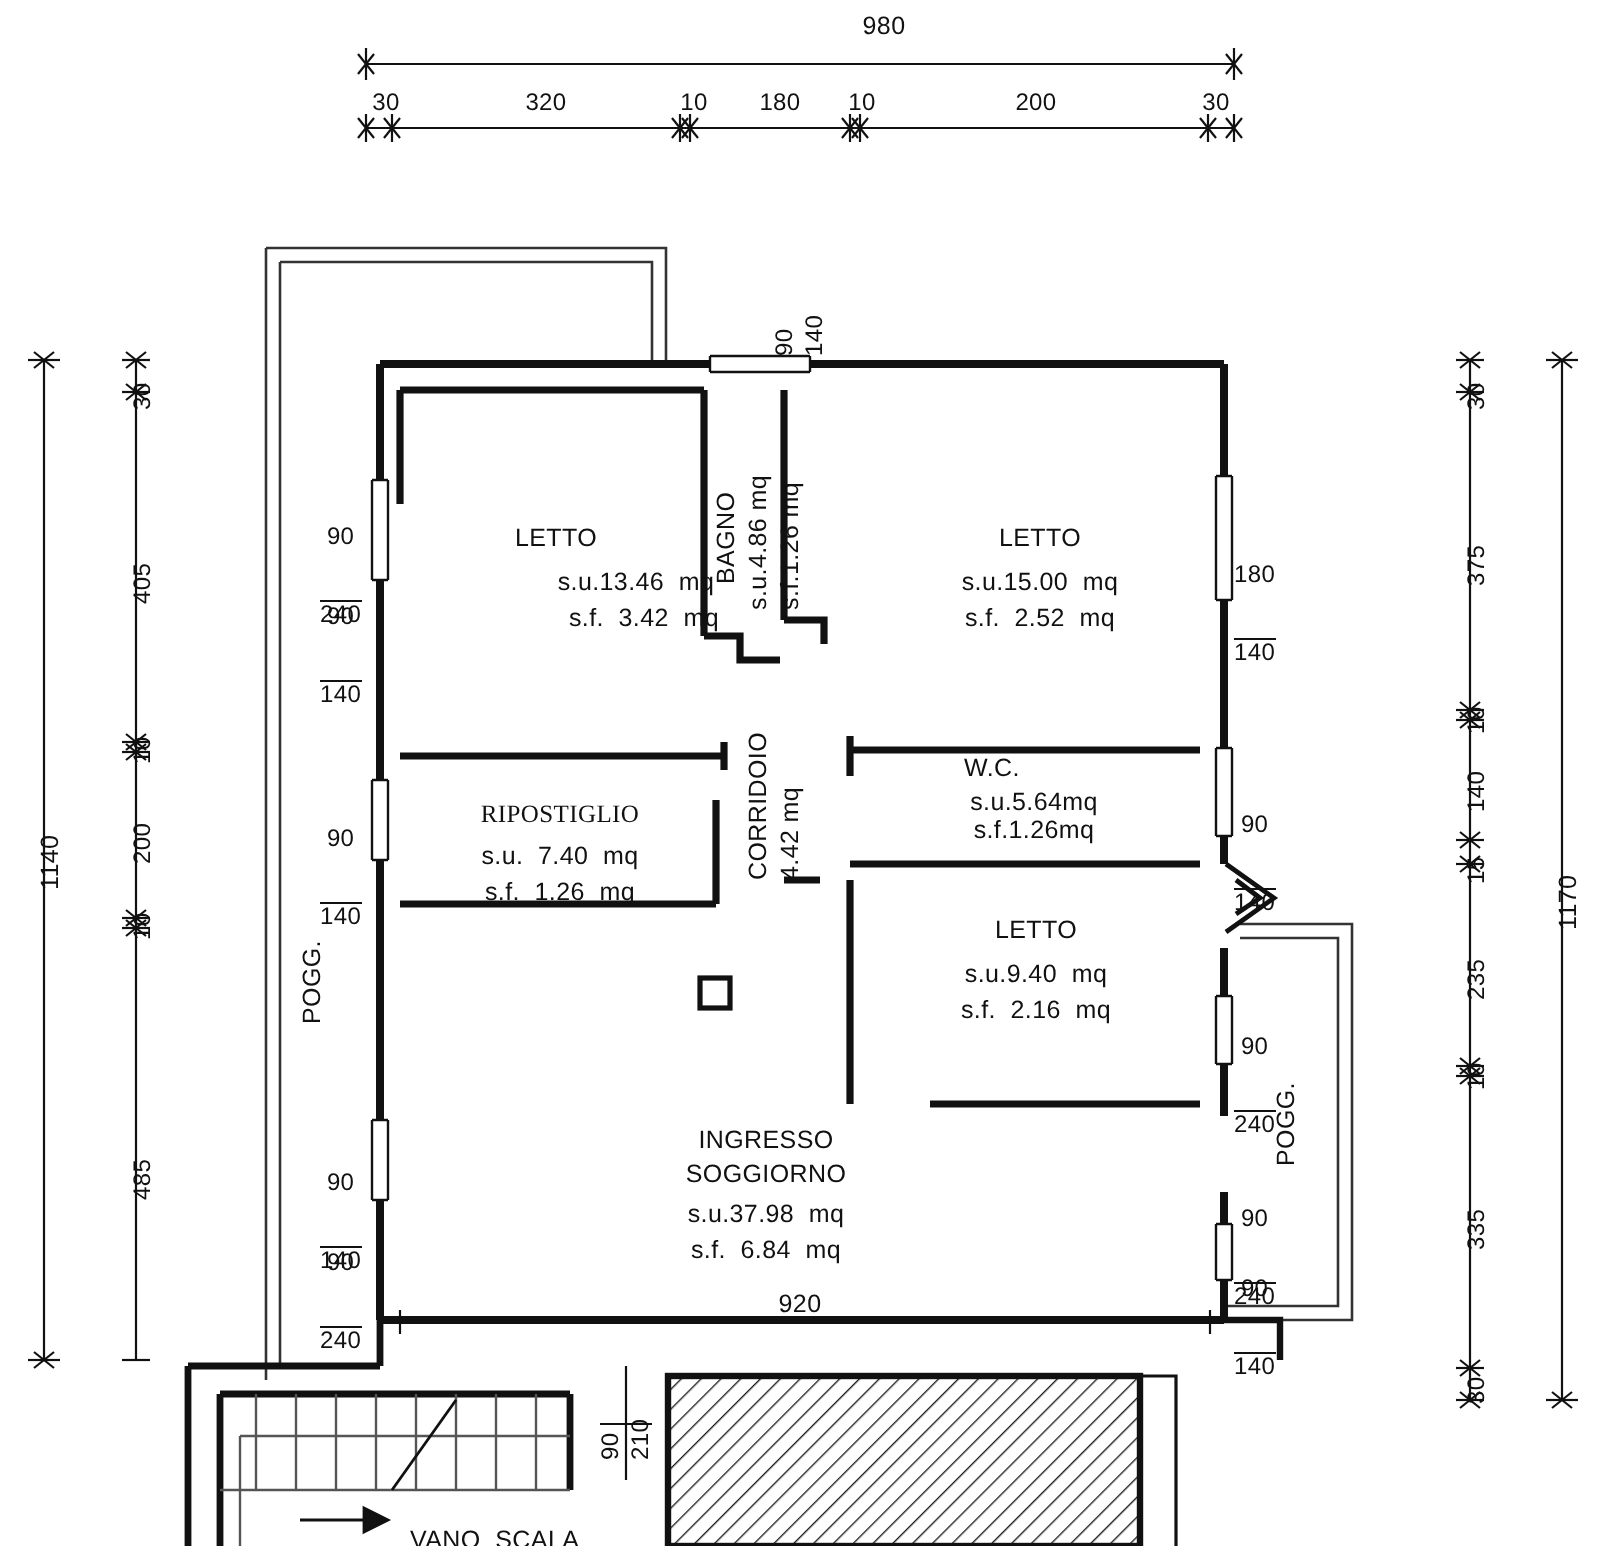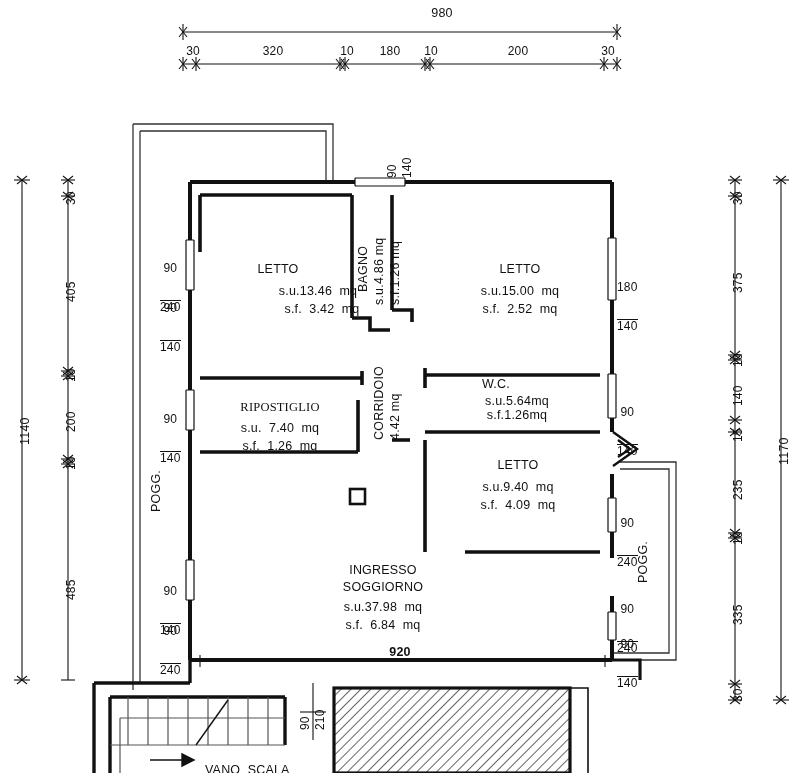--- a/index.html
+++ b/index.html
@@ -370,21 +370,21 @@
   <span class="block">90</span>
   <span class="block" style="border-top:1px solid #111;">140</span>
 </div>
 
 <div class="lbl dim-small vert" style="left:385px;top:178px;">90</div>
 <div class="lbl dim-small vert" style="left:400px;top:178px;">140</div>
 
 <div class="lbl dim-small vert" style="left:298px;top:730px;">90</div>
 <div class="lbl dim-small vert" style="left:313px;top:730px;">210</div>
 
-<div class="lbl dim ctr" style="left:400px;top:645px;font-weight:bold;">920</div>
+<div class="lbl dim ctr" style="left:400px;top:645px;">920</div>
 
 <div class="lbl room-name ctr" style="left:278px;top:262px;">LETTO</div>
 <div class="lbl room-area ctr" style="left:278px;top:284px;margin-left:40px;">s.u.13.46  mq</div>
 <div class="lbl room-area ctr" style="left:278px;top:302px;margin-left:44px;">s.f.  3.42  mq</div>
 
 <div class="lbl room-name vert" style="left:356px;top:292px;">BAGNO</div>
 <div class="lbl room-area vert" style="left:372px;top:305px;">s.u.4.86 mq</div>
 <div class="lbl room-area vert" style="left:388px;top:305px;">s.f.1.26 mq</div>
 
 <div class="lbl room-name ctr" style="left:520px;top:262px;">LETTO</div>
@@ -397,21 +397,21 @@
 
 <div class="lbl room-name vert" style="left:372px;top:440px;">CORRIDOIO</div>
 <div class="lbl room-area vert" style="left:388px;top:440px;">4.42 mq</div>
 
 <div class="lbl room-name ctr" style="left:496px;top:377px;">W.C.</div>
 <div class="lbl room-area ctr" style="left:517px;top:394px;">s.u.5.64mq</div>
 <div class="lbl room-area ctr" style="left:517px;top:408px;">s.f.1.26mq</div>
 
 <div class="lbl room-name ctr" style="left:518px;top:458px;">LETTO</div>
 <div class="lbl room-area ctr" style="left:518px;top:480px;">s.u.9.40  mq</div>
-<div class="lbl room-area ctr" style="left:518px;top:498px;">s.f.  4.09  mq</div>
+<div class="lbl room-area ctr" style="left:518px;top:498px;">s.f.  2.16  mq</div>
 
 <div class="lbl room-name ctr" style="left:383px;top:563px;">INGRESSO</div>
 <div class="lbl room-name ctr" style="left:383px;top:580px;">SOGGIORNO</div>
 <div class="lbl room-area ctr" style="left:383px;top:600px;">s.u.37.98  mq</div>
 <div class="lbl room-area ctr" style="left:383px;top:618px;">s.f.  6.84  mq</div>
 
 <div class="lbl room-name vert" style="left:149px;top:512px;">POGG.</div>
 <div class="lbl room-name vert" style="left:636px;top:583px;">POGG.</div>
 
 <div class="lbl room-name" style="left:205px;top:763px;">VANO  SCALA</div>

